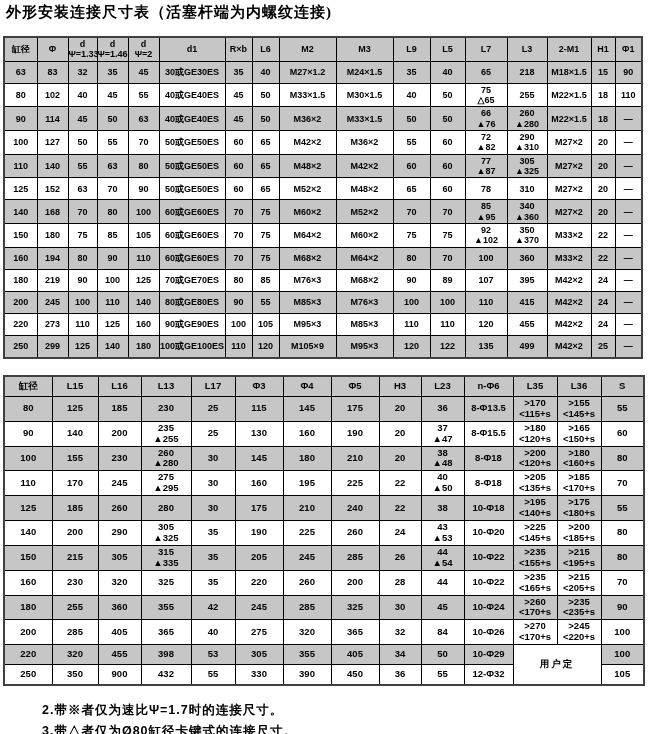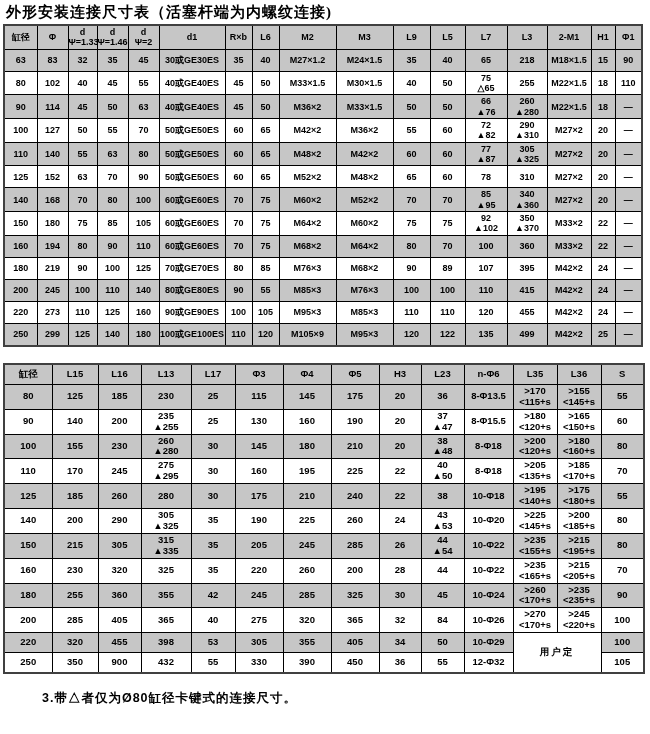--- a/index.html
+++ b/index.html
@@ -8,21 +8,21 @@
     font-family:"Liberation Sans",sans-serif;
     color:#000;
     position:relative;
     overflow:hidden;
   }
   .title{
     font-family:"Liberation Serif","DejaVu Serif",serif;
     font-size:15px;
     font-weight:700;
     letter-spacing:1px;
-    padding:3px 0 2px 6px;
+    padding:3px 0 14px 6px;
   }
   table{
     border-collapse:collapse;
     table-layout:fixed;
     margin-left:3px;
     border:2px solid #404040;
   }
   #t1{width:638px;}
   #t2{width:640px;margin-top:16px;}
   th,td{
@@ -614,14 +614,15 @@
         <td>450</td>
         <td>36</td>
         <td>55</td>
         <td>12-Φ32</td>
         <td>105</td>
       </tr>
     </tbody>
   </table>
 
 <div class="notes">
+    <div class="note indent"><span>2.带※者仅为速比Ψ=1.7时的连接尺寸。</span></div>
     <div class="note indent"><span>3.带△者仅为Ø80缸径卡键式的连接尺寸。</span></div>
   </div>
 
 </body></html>

